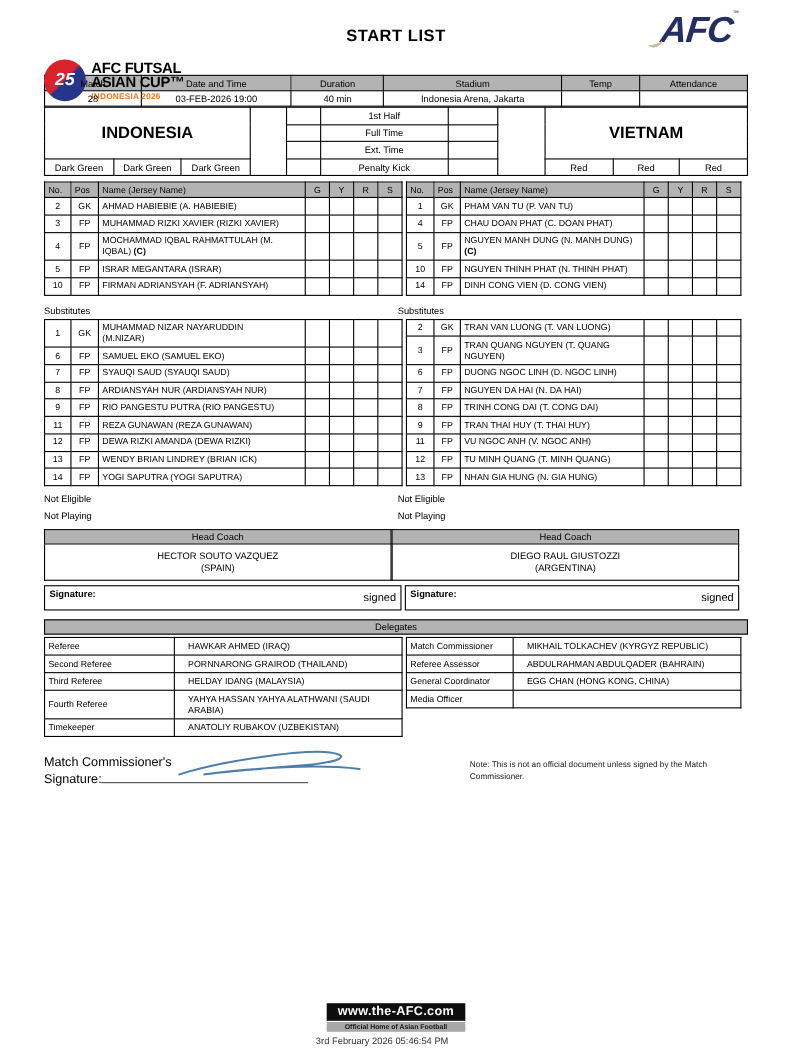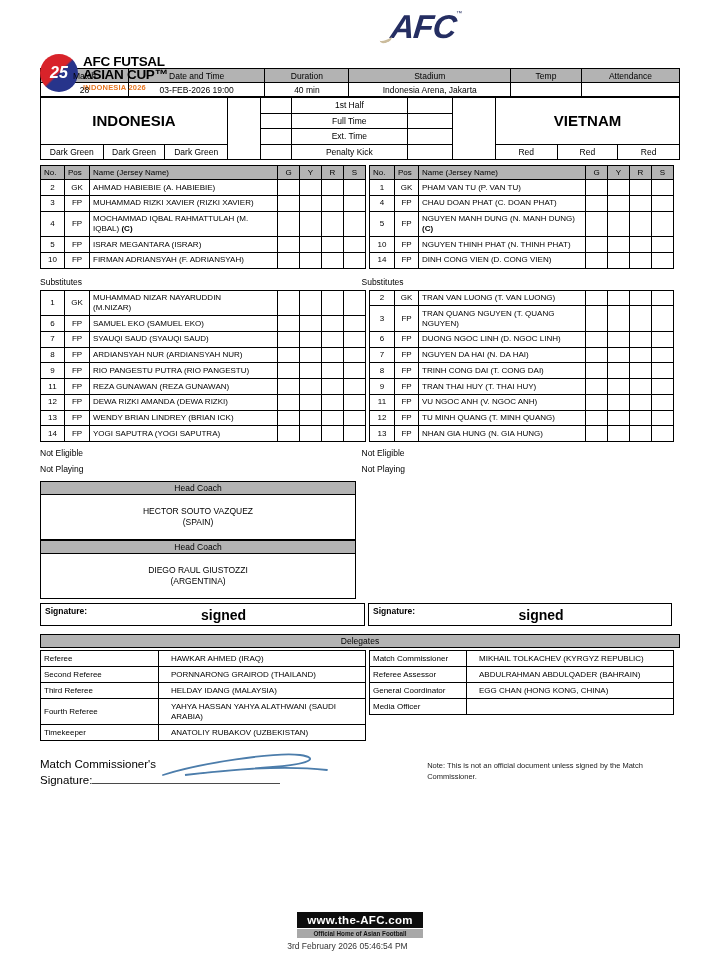--- a/index.html
+++ b/index.html
@@ -37,29 +37,29 @@
   .roster th { font-size:8px; text-align:left; padding:2px 3px; height:13px; }
   .roster th.c { text-align:center; }
   .roster td { font-size:8px; padding:2.5px 3px; line-height:1.22; vertical-align:middle; }
   .roster td.c { text-align:center; padding:2.5px 1px; }
   .roster td.nm { white-space:pre-line; }
   .slabel { font-size:8.5px; margin:4px 0 3px 0; }
   .plain2 { display:flex; gap:3px; margin-top:6px; font-size:8.5px; }
   .plain2 span { width:325px; }
 
   
-  .coach { margin-top:7px; display:flex;flex-direction:column; }
+  .coach { margin-top:7px; display:flex; }
   .coach table { width:316px; }
   .coach .h { font-size:8.5px; text-align:center; height:13px; }
-  .coach .n { font-size:8.5px; text-align:center; height:45px; line-height:1.3; padding:1px; }
+  .coach .n { font-size:8.5px; text-align:center; height:33px; line-height:1.3; padding:1px; }
   .sigrow { display:flex; gap:3px; margin-top:4px; }
   .sigbox { border:1.5px solid #000; width:325px; height:23px; display:flex; padding:2px 4px; }
   .sigbox.r { width:304px; }
   .sigbox b { font-size:8.5px; }
-  .sigbox .sv { flex:1; text-align:center; align-self:center; font-size:14px;font-weight:bold; }
+  .sigbox .sv { flex:1; text-align:right; align-self:center; font-size:10px; }
 
   
   .dele { margin-top:8px; }
   .dele-h { border:1px solid #000; background:#b3b3b3; font-size:8.5px; text-align:center; height:14px; line-height:13px; }
   .dele-tables { display:flex; gap:3px; margin-top:2px; align-items:flex-start; }
   .dg td { font-size:8px; padding:2.5px 3px; line-height:1.25; }
   .dg .dnm { white-space:pre-line;padding-left:12px; }
 
   .legend { font-size:7.5px; margin-top:6px; }
 
@@ -85,20 +85,21 @@
 
   <div class="hdr">
     <div class="logo">
       <div class="badge">25</div>
       <div class="logo-lines">
         <div class="logo-l1">AFC FUTSAL</div>
         <div class="logo-l1">ASIAN CUP™</div>
         <div class="logo-sub">INDONESIA 2026</div>
       </div>
     </div>
+    <div class="title">START LIST</div>
     <div class="afc">
       <span class="afc-txt">AFC</span><span class="afc-tm">™</span>
       <span class="afc-swoosh"></span>
     </div>
   </div>
 
   <table class="minfo">
     <colgroup>
         <col style="width:87px">
         <col style="width:135px">

